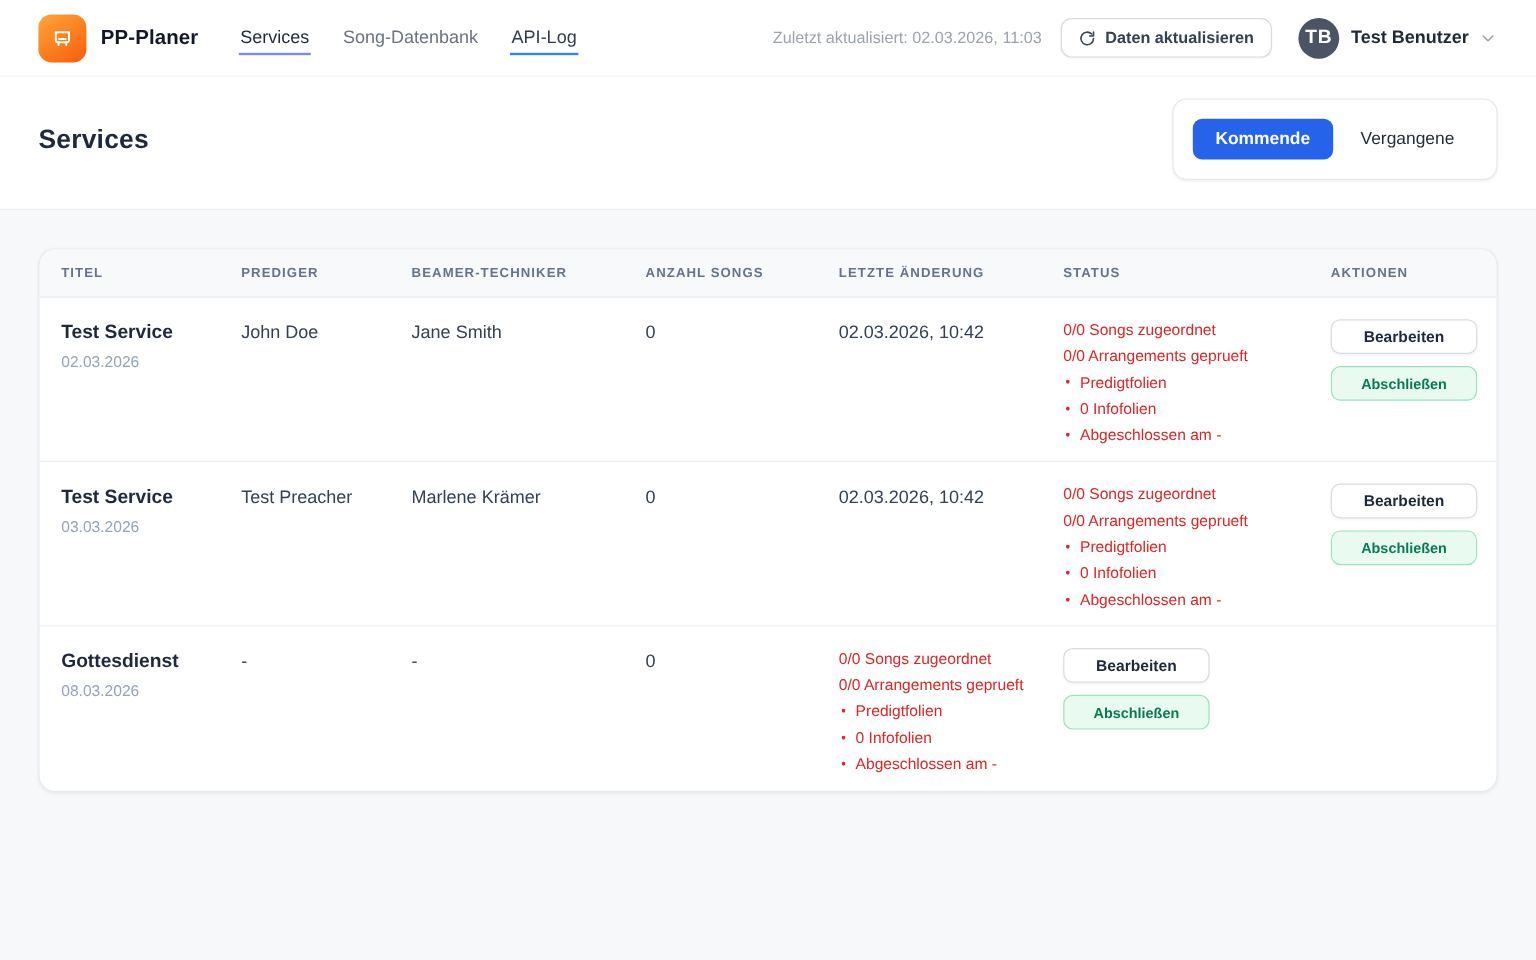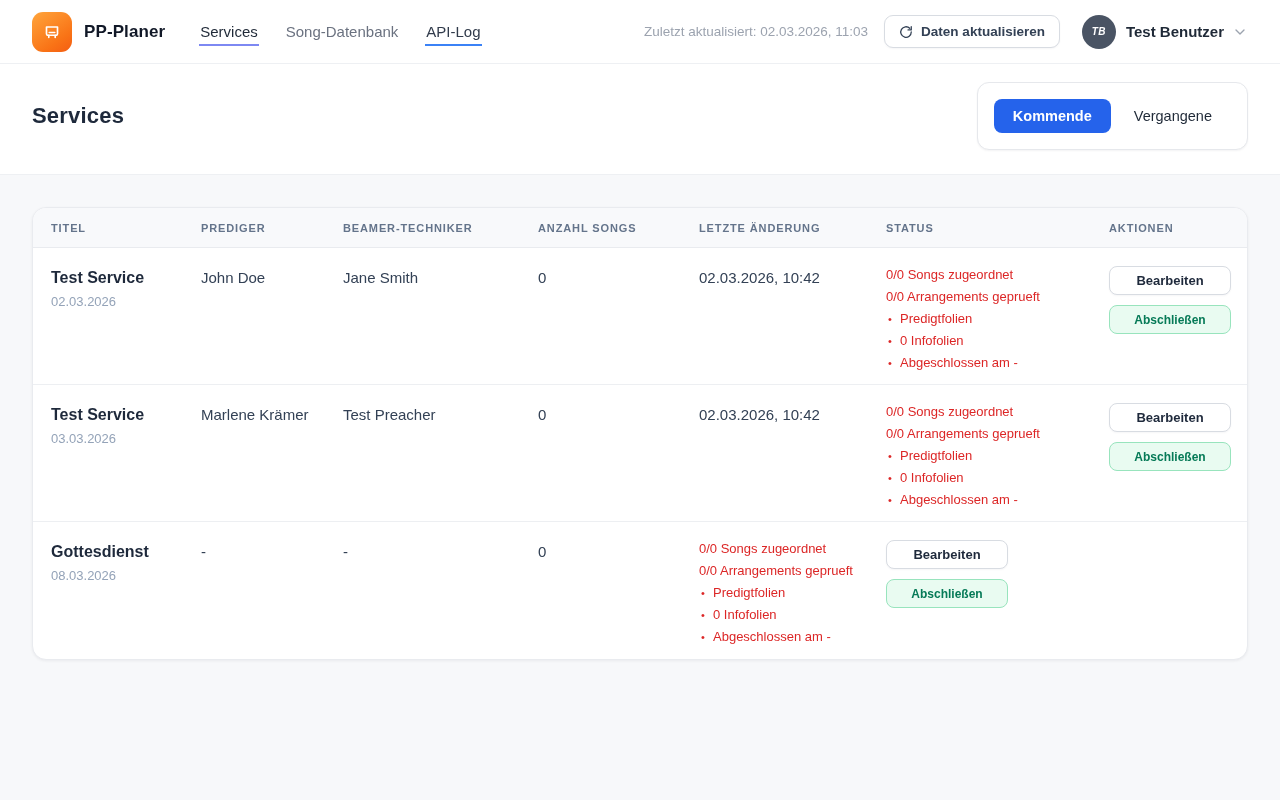--- a/index.html
+++ b/index.html
@@ -42,23 +42,23 @@
     display: flex; align-items: center; gap: 8px;
     background: #fff; border: 1px solid #d8dce2; border-radius: 9px;
     padding: 8px 14px; font-size: 13.5px; font-weight: 700; color: #334155;
     cursor: pointer; box-shadow: 0 1px 2px rgba(16,24,40,.04);
     font-family: inherit;
   }
   .avatar {
     width: 34px; height: 34px; border-radius: 50%;
     background: #49536233; background: #49536a;
     background: #4a5464;
-    color: #fff; font-size: 10px; font-weight: 700;
+    color: #fff; font-size: 16px; font-weight: 700;
     display: flex; align-items: center; justify-content: center;
-    margin-left: 22px; letter-spacing: .5px; font-style: italic;
+    margin-left: 22px; letter-spacing: .5px;
   }
   .user-name { font-size: 15px; font-weight: 600; color: #1f2937; margin-left: 10px; }
   .chevron { margin-left: 8px; display: flex; align-items: center; }
 
   
   .page-head {
     background: #fff;
     border-bottom: 1px solid #eef0f3;
     padding: 18px 32px 24px 32px;
     display: flex; align-items: center; justify-content: space-between;
@@ -217,22 +217,22 @@
       <button class="btn-edit">Bearbeiten</button>
       <button class="btn-complete">Abschließen</button>
     </div>
   </div>
 
   <div class="grid-row trow">
     <div class="cell">
       <div class="service-title">Test Service</div>
       <div class="service-date">03.03.2026</div>
     </div>
+    <div class="cell cell-plain">Test Preacher</div>
     <div class="cell cell-plain">Marlene Krämer</div>
-    <div class="cell cell-plain">Test Preacher</div>
     <div class="cell cell-plain">0</div>
     <div class="cell cell-plain">02.03.2026, 10:42</div>
     <div class="cell cell-status">
       <div>
               <div class="status-line">0/0 Songs zugeordnet</div>
               <div class="status-line">0/0 Arrangements geprueft</div>
             </div>
       <div>
               <div class="status-bullet">Predigtfolien</div>
               <div class="status-bullet">0 Infofolien</div>

